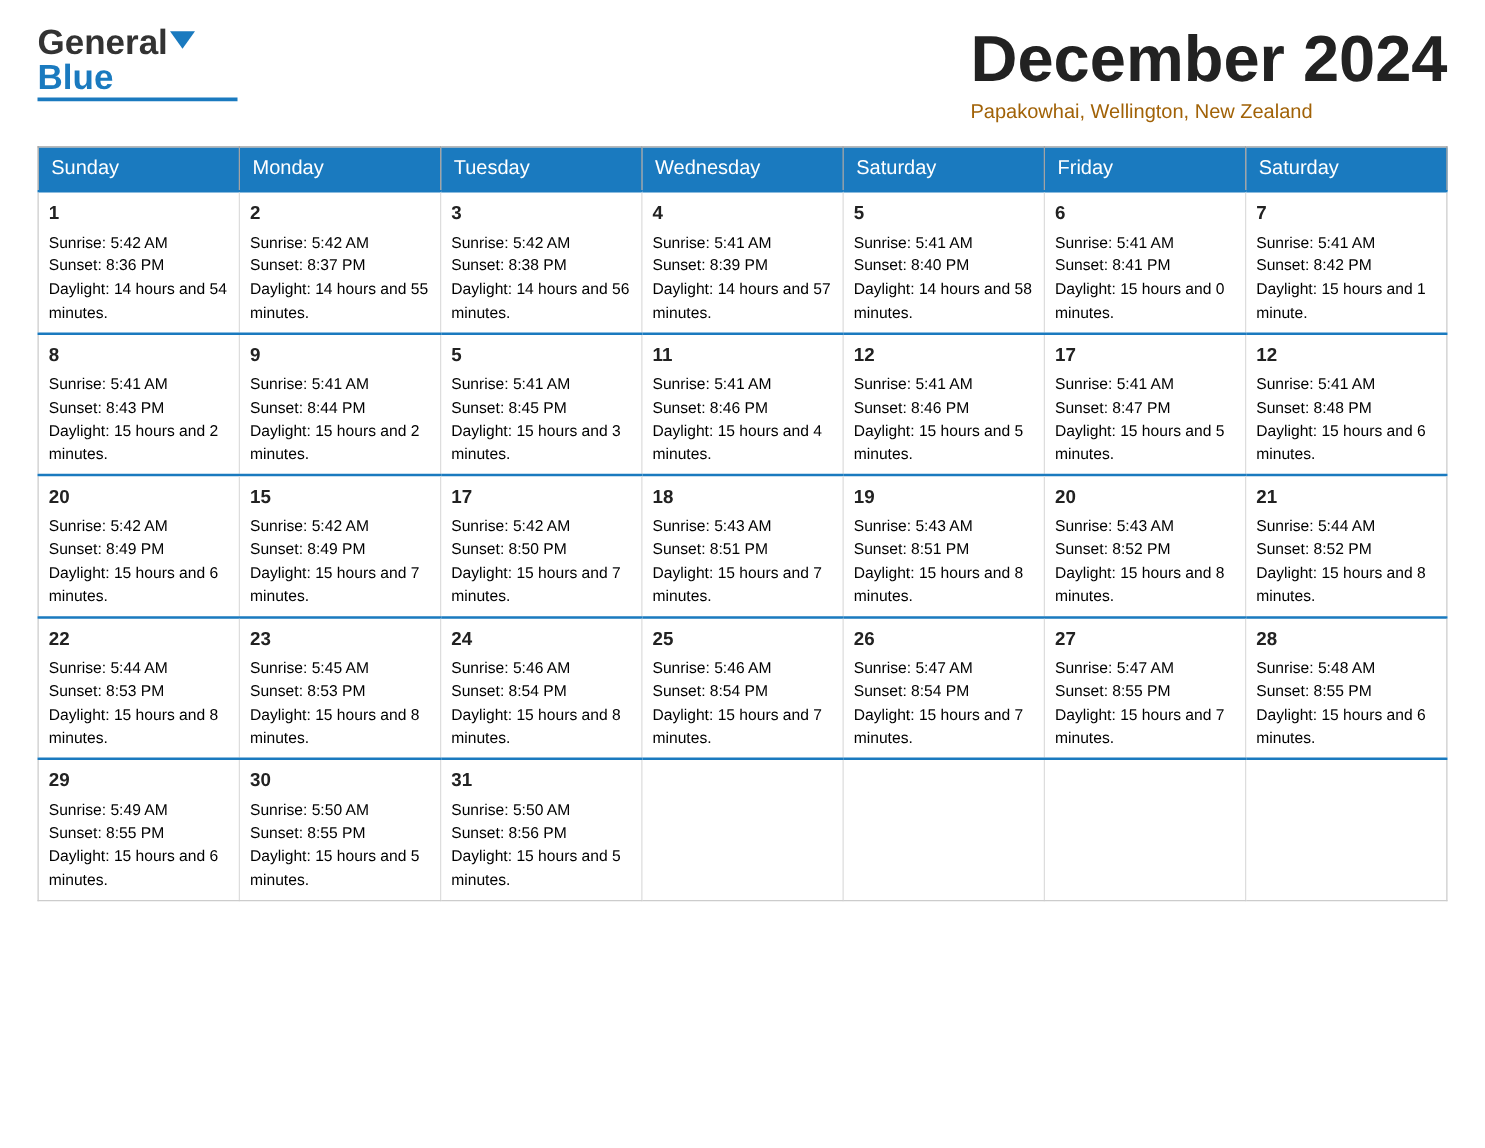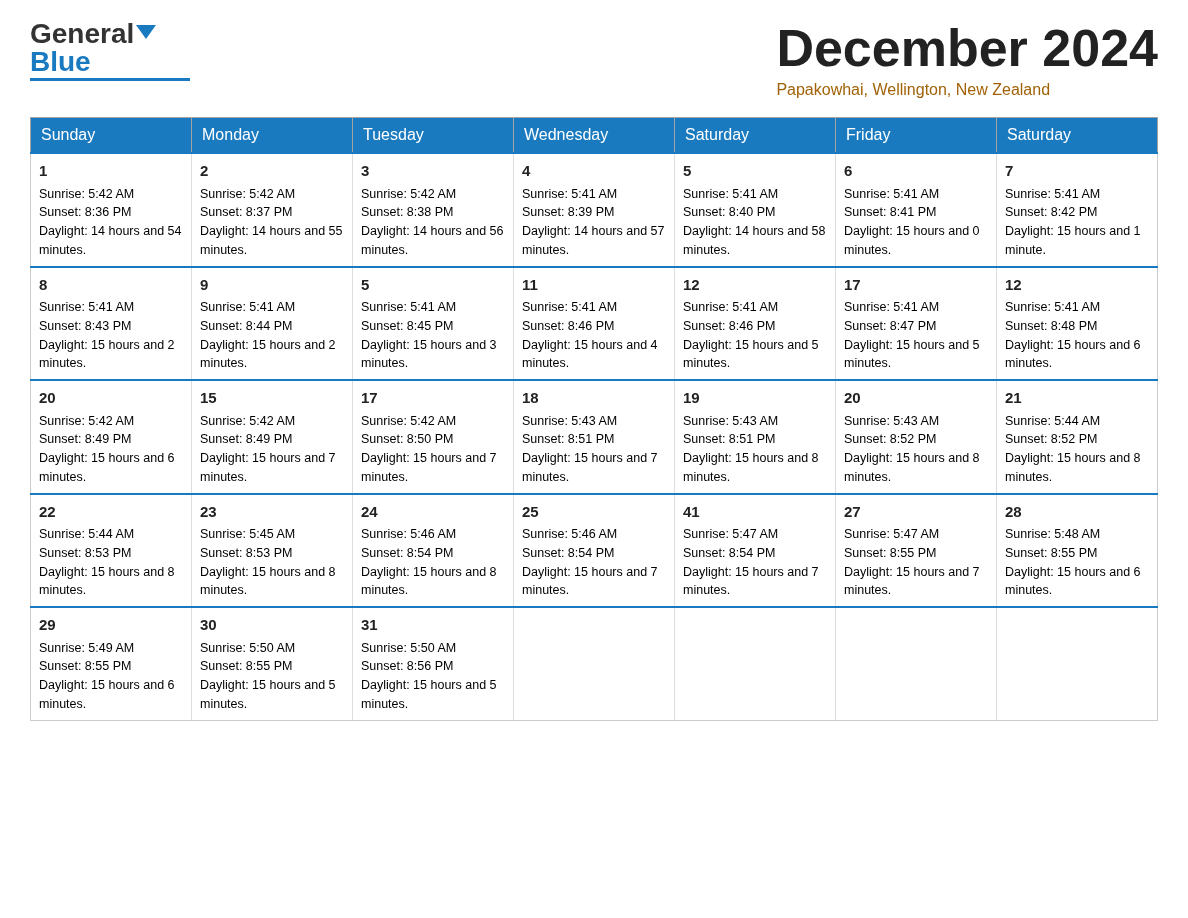--- a/index.html
+++ b/index.html
@@ -255,21 +255,21 @@
         </td>
         <td>
           <span class="day-number">24</span>
           <div class="day-info">Sunrise: 5:46 AM<br>Sunset: 8:54 PM<br>Daylight: 15 hours and 8 minutes.</div>
         </td>
         <td>
           <span class="day-number">25</span>
           <div class="day-info">Sunrise: 5:46 AM<br>Sunset: 8:54 PM<br>Daylight: 15 hours and 7 minutes.</div>
         </td>
         <td>
-          <span class="day-number">41</span>
+          <span class="day-number">26</span>
           <div class="day-info">Sunrise: 5:47 AM<br>Sunset: 8:54 PM<br>Daylight: 15 hours and 7 minutes.</div>
         </td>
         <td>
           <span class="day-number">27</span>
           <div class="day-info">Sunrise: 5:47 AM<br>Sunset: 8:55 PM<br>Daylight: 15 hours and 7 minutes.</div>
         </td>
         <td>
           <span class="day-number">28</span>
           <div class="day-info">Sunrise: 5:48 AM<br>Sunset: 8:55 PM<br>Daylight: 15 hours and 6 minutes.</div>
         </td>

